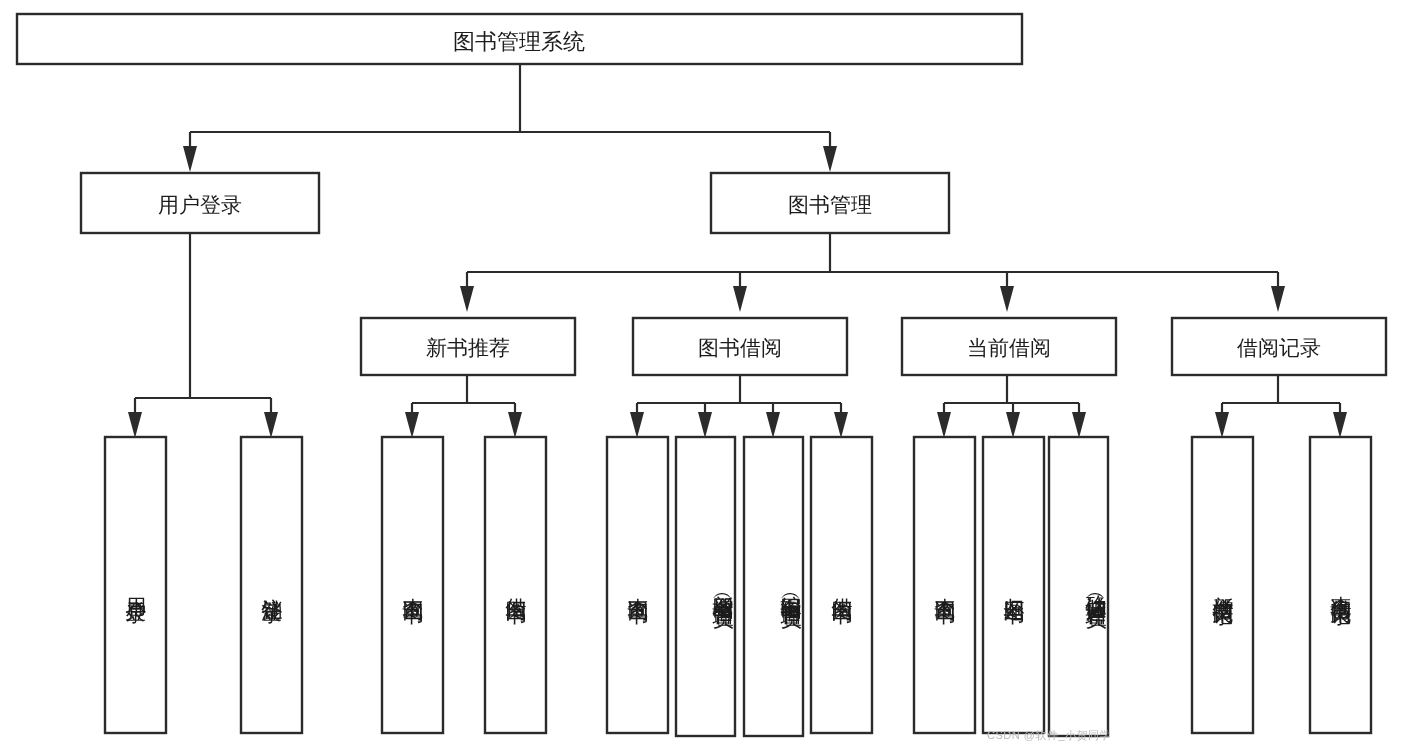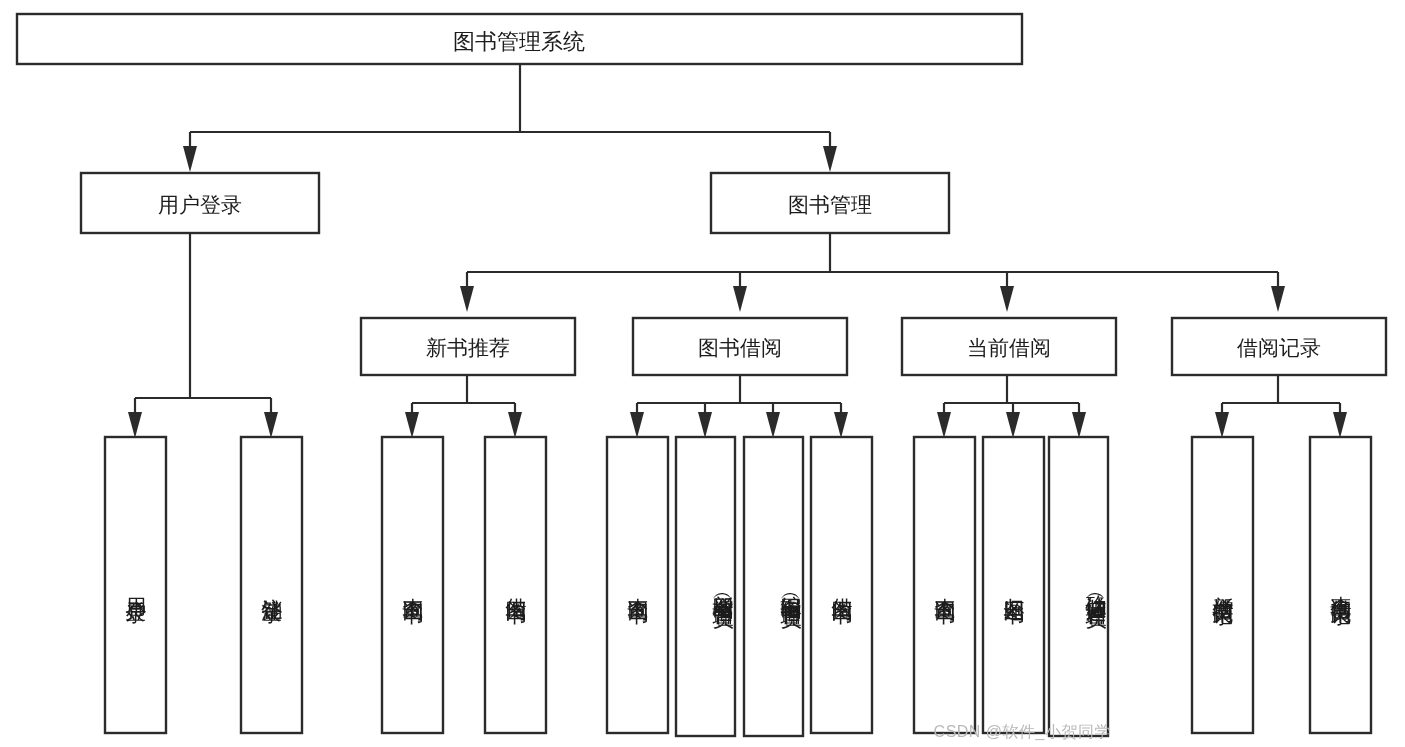--- a/index.html
+++ b/index.html
@@ -65,21 +65,21 @@
     letter-spacing: 2px;
     text-align: center;
     white-space: nowrap;
     pointer-events: none;
   }
   #watermark {
     position: absolute;
     right: 8px;
     bottom: 4px;
     font-family: "Liberation Sans", "DejaVu Sans", sans-serif;
-    font-size: 16px;
+    font-size: 11px;
     color: #b9b9b9;
     letter-spacing: 0.5px;
     white-space: nowrap;
   }
 </style>
 </head>
 <body>
 
 <div id="diagram-root">
 

